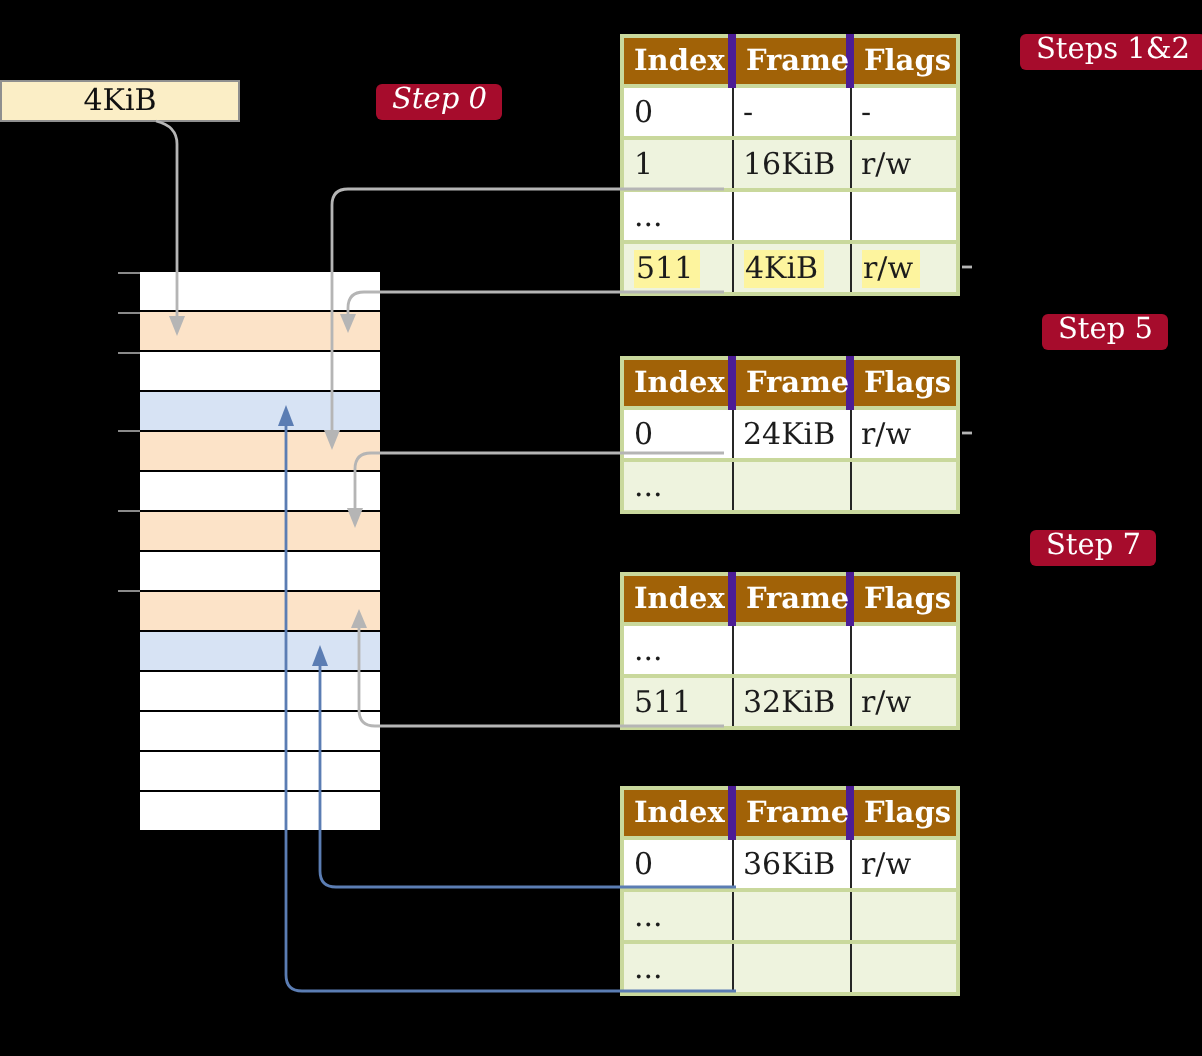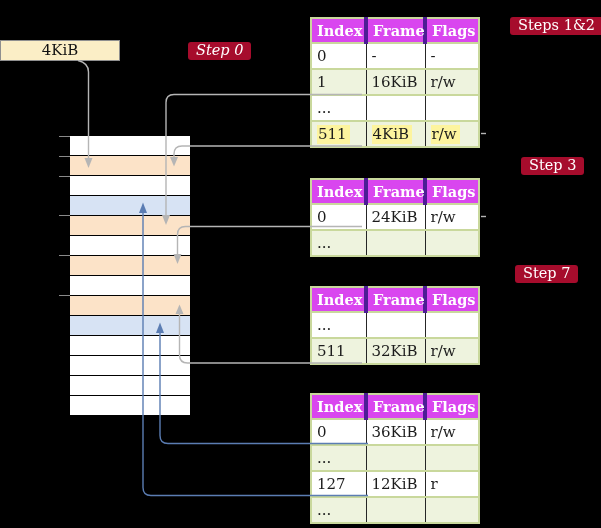--- a/index.html
+++ b/index.html
@@ -39,21 +39,21 @@
     position:absolute; border-collapse:collapse; table-layout:fixed;
     width:170px; z-index:2;
     border:2px solid #c9d89c;
     font-family:"DejaVu Serif", serif; font-size:15px; color:#1c1c1c;
   }
   #table-1 { left:310px; top:17px;  }
   #table-2 { left:310px; top:178px; }
   #table-3 { left:310px; top:286px; }
   #table-4 { left:310px; top:393px; }
   .ptable th {
-    background:#d946ef; color:#fff; font-weight:bold; font-size:14.5px;
+    background:#a16207; color:#fff; font-weight:bold; font-size:14.5px;
     text-align:left; height:21px; line-height:21px; padding:1px 3px 1px 5px;margin-top:45px;
   }
   .ptable th + th { border-left:4px solid #4c1d95; }
   .ptable td {
     height:22px; line-height:22px; padding:1px 3px 1px 5px;
     background:#fff; overflow:hidden; white-space:nowrap;
   }
   .ptable td + td { border-left:1px solid #262626; }
   .ptable tbody tr { border-top:2px solid #c9d89c; }
   .ptable tr.alt td { background:#eef3de; }
@@ -63,21 +63,21 @@
 </style>
 </head>
 <body>
 
 <div id="stage">
 
   <div class="frame-label">4KiB</div>
 
   <div class="badge" id="badge-step0">Step 0</div>
   <div class="badge" id="badge-steps12">Steps 1&amp;2</div>
-  <div class="badge" id="badge-step3">Step 3</div>
+  <div class="badge" id="badge-step3">Step 5</div>
   <div class="badge" id="badge-step4">Step 7</div>
 
   <div class="memory-stack">
       <div class="mrow white"></div>
       <div class="mrow orange"></div>
       <div class="mrow white"></div>
       <div class="mrow blue"></div>
       <div class="mrow orange"></div>
       <div class="mrow white"></div>
       <div class="mrow orange"></div>
@@ -206,25 +206,20 @@
       <tr>
         <td>0</td>
         <td>36KiB</td>
         <td>r/w</td>
       </tr>
       <tr class="alt">
         <td>...</td>
         <td></td>
         <td></td>
       </tr>
-      <tr>
-        <td>127</td>
-        <td>12KiB</td>
-        <td>r</td>
-      </tr>
       <tr class="alt">
         <td>...</td>
         <td></td>
         <td></td>
       </tr>
     </tbody>
   </table>
 
   <svg id="connectors" width="601" height="528" viewBox="0 0 601 528">
 

